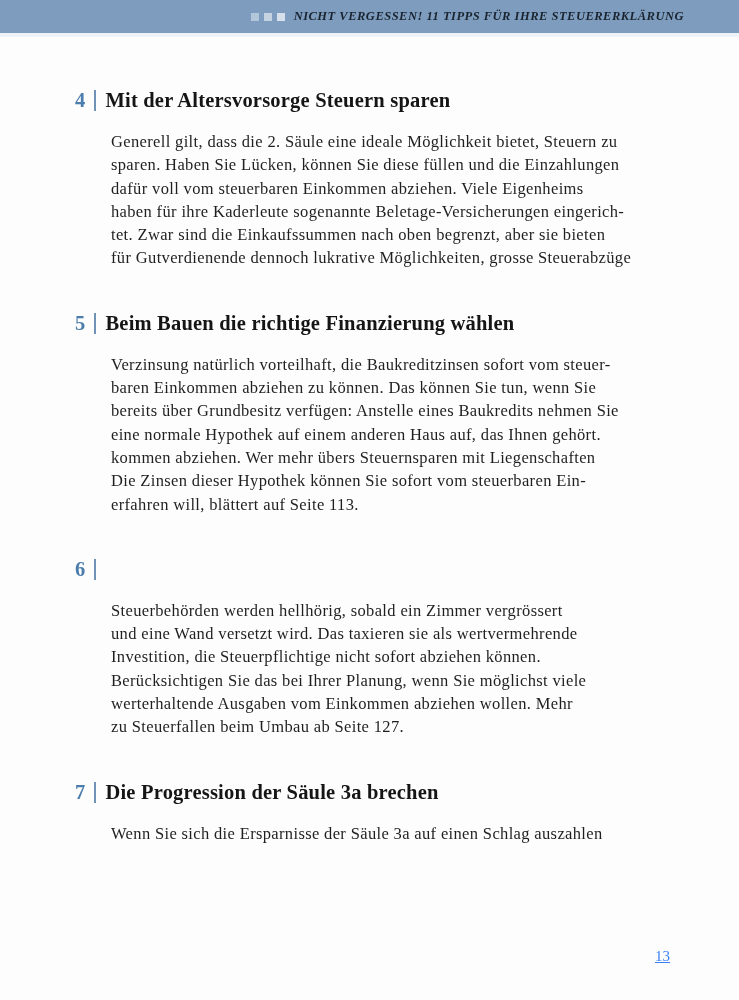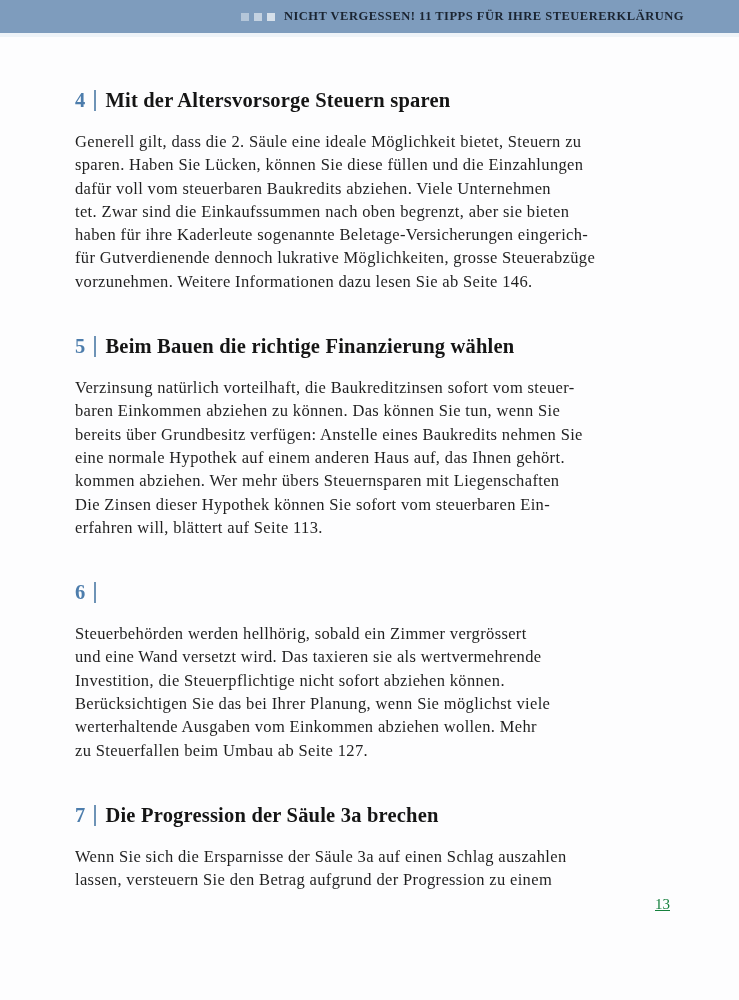--- a/index.html
+++ b/index.html
@@ -8,21 +8,21 @@
     width:739px; height:1000px;
     margin:0 auto;
     background:var(--page-bg,#fdfdfe);
     font-family:"Liberation Serif","DejaVu Serif",serif;
     overflow:hidden;
   }
   .topbar {
     height:33px;
     background:var(--bar,#7e9cbd);
     display:flex; align-items:center; justify-content:flex-end;
-    padding-right:55px; box-sizing:border-box;
+    padding-right:55px; box-sizing:border-box;font-style:italic;
   }
   .topbar-strip { height:4px; background:#eef3f8; }
   .squares { display:inline-flex; gap:5px; margin-right:9px; }
   .squares i { width:8px; height:8px; display:block; }
   .squares i.s1 { background:#b4c6d9; }
   .squares i.s2 { background:#c4d2e1; }
   .squares i.s3 { background:#d6e0ea; }
   .header-title {
     font-size:12.5px; font-weight:bold;
     color:var(--hdr-text,#1a2431);
@@ -39,24 +39,24 @@
   }
   .tip-section:first-child .tip-heading { margin-top:52px; }
   .tip-number { color:var(--accent,#4d7dac); }
   .tip-sep { width:2px; height:21px; background:#6e93b6; flex:0 0 auto; }
   .tip-body {
     margin:18px 0 0 0;
     font-size:16.5px; line-height:23.3px;
     letter-spacing:0.35px;
     color:var(--body,#1f1f1f);
   }
-  .tip-body .line { display:block; white-space:pre; }
+  .tip-body .line { display:block; white-space:pre;margin-left:36px; }
   .page-number {
-    position:absolute; top:896px; right:69px;
-    font-size:15px; color:#15803d;text-decoration:underline;
+    position:absolute; top:948px; right:69px;
+    font-size:15px; color:#3b82f6;text-decoration:underline;
   }
 </style>
 </head>
 <body>
 
 <div class="page">
   <header class="topbar">
     <span class="squares">
       <i class="s1"></i>
       <i class="s2"></i>
@@ -70,25 +70,24 @@
     <div id="sections">
   <section class="tip-section">
     <h2 class="tip-heading">
       <span class="tip-number">4</span>
       <span class="tip-sep"></span>
       <span class="tip-title">Mit der Altersvorsorge Steuern sparen</span>
     </h2>
     <p class="tip-body">
             <span class="line">Generell gilt, dass die 2. Säule eine ideale Möglichkeit bietet, Steuern zu</span>
             <span class="line">sparen. Haben Sie Lücken, können Sie diese füllen und die Einzahlungen</span>
-            <span class="line">dafür voll vom steuerbaren Baukredits abziehen. Viele Unternehmen</span>
+            <span class="line">dafür voll vom steuerbaren Einkommen abziehen. Viele Eigenheims</span>
+            <span class="line">haben für ihre Kaderleute sogenannte Beletage-Versicherungen eingerich-</span>
             <span class="line">tet. Zwar sind die Einkaufssummen nach oben begrenzt, aber sie bieten</span>
-            <span class="line">haben für ihre Kaderleute sogenannte Beletage-Versicherungen eingerich-</span>
             <span class="line">für Gutverdienende dennoch lukrative Möglichkeiten, grosse Steuerabzüge</span>
-            <span class="line">vorzunehmen. Weitere Informationen dazu lesen Sie ab Seite 146.</span>
           </p>
   </section>
 
   <section class="tip-section">
     <h2 class="tip-heading">
       <span class="tip-number">5</span>
       <span class="tip-sep"></span>
       <span class="tip-title">Beim Bauen die richtige Finanzierung wählen</span>
     </h2>
     <p class="tip-body">
@@ -118,20 +117,19 @@
   </section>
 
   <section class="tip-section">
     <h2 class="tip-heading">
       <span class="tip-number">7</span>
       <span class="tip-sep"></span>
       <span class="tip-title">Die Progression der Säule 3a brechen</span>
     </h2>
     <p class="tip-body">
             <span class="line">Wenn Sie sich die Ersparnisse der Säule 3a auf einen Schlag auszahlen</span>
-            <span class="line">lassen, versteuern Sie den Betrag aufgrund der Progression zu einem</span>
           </p>
   </section>
 </div>
   </main>
 
   <div class="page-number">13</div>
 </div>
 
 </body></html>

